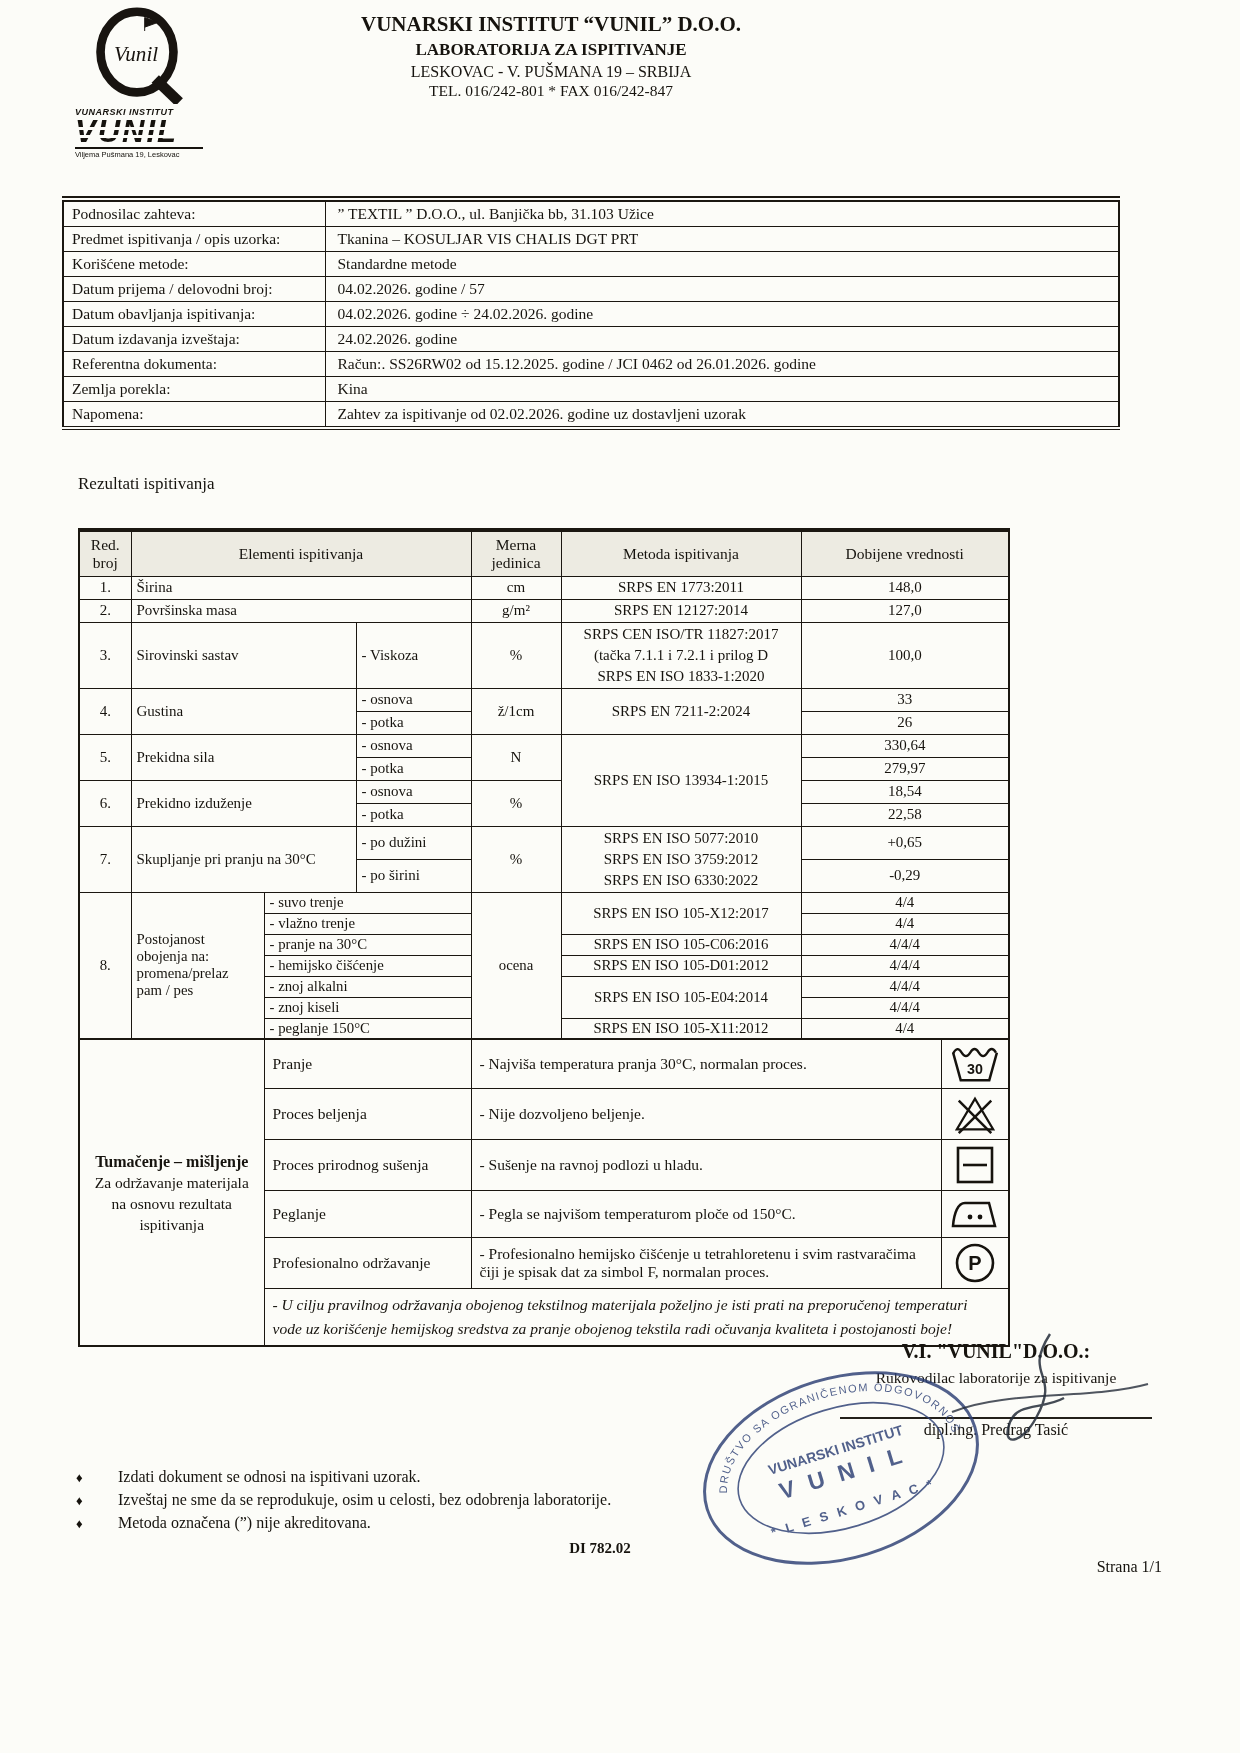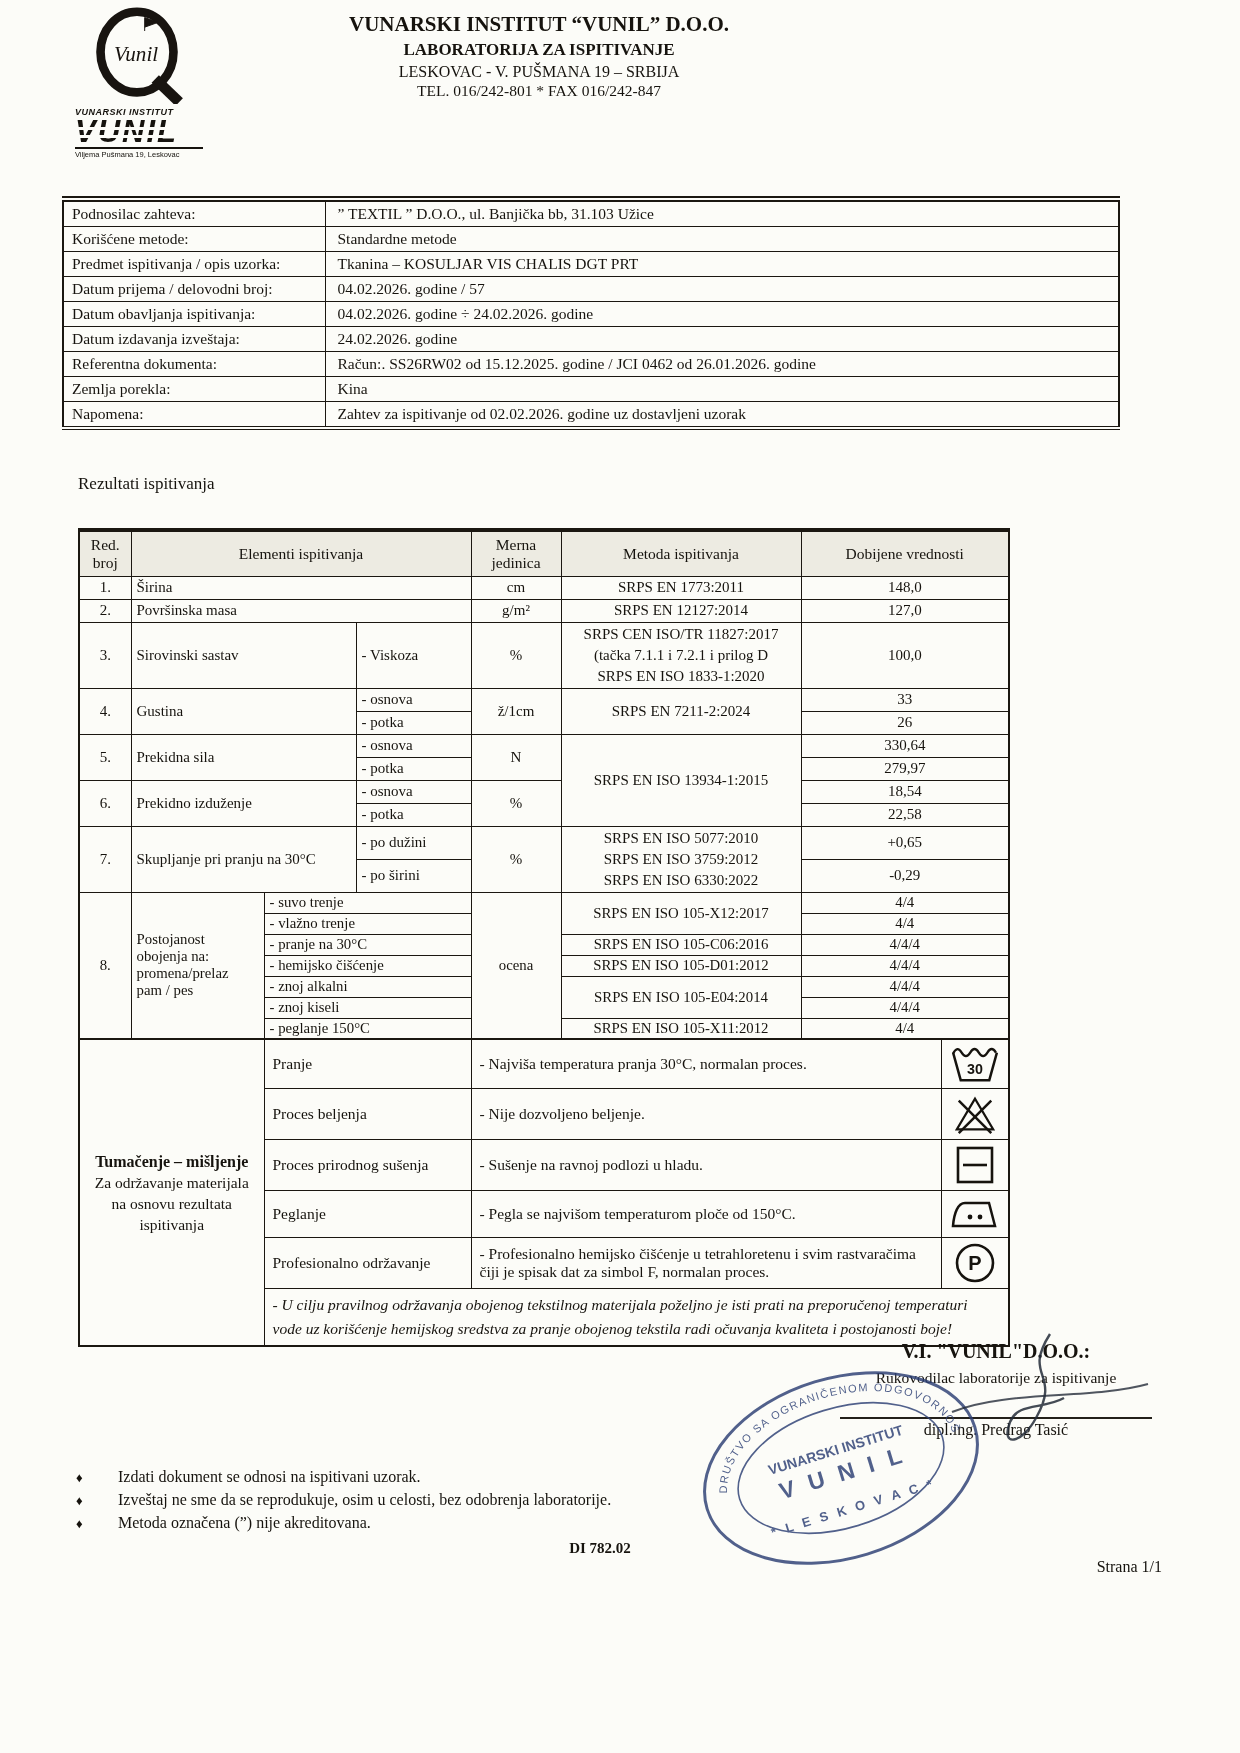--- a/index.html
+++ b/index.html
@@ -16,21 +16,21 @@
   .logo { position:absolute; left:75px; top:6px; width:142px; }
   .logo-q { display:block; margin:0 0 0 14px; }
   .logo-caption { font-family:"Liberation Sans",sans-serif; font-style:italic; font-weight:bold;
                   font-size:9px; letter-spacing:.5px; margin-top:3px; }
   .wordmark { position:relative; display:inline-block; font-family:"Liberation Sans",sans-serif;
               font-style:italic; font-weight:bold; font-size:31px; line-height:30px; letter-spacing:2px; }
   .stripe { position:absolute; left:-2px; right:-2px; height:2.5px; background:#fcfcf8; }
   .s1 { top:10px; } .s2 { top:18px; }
   .logo-sub { font-family:"Liberation Sans",sans-serif; font-size:7.5px; border-top:2.5px solid #16130e;
               padding-top:1px; width:128px; }
-  .center { position:absolute; left:264px; top:12px; width:550px; text-align:center; }
+  .center { position:absolute; left:276px; top:12px; width:550px; text-align:center; }
   .institute { font-size:21px; font-weight:bold; }
   .lab { font-size:17px; font-weight:bold; margin-top:3px; }
   .addr { font-size:16px; margin-top:3px; }
   .tel { font-size:15.5px; margin-top:1px; }
   .report { margin-top:24px; font-size:21px; font-weight:bold; font-style:italic; }
   .report .no { display:inline-block; border-bottom:2.5px solid #16130e; padding:0 20px 1px; margin-left:8px; }
   .badge { position:absolute; right:122px; top:4px; width:142px; text-align:center;
            font-family:"Liberation Sans",sans-serif; }
   .badge-top { border:2px solid #23201a; border-radius:10px; padding:8px 4px 6px; background:#fdfdfb; }
   .atc { font-weight:bold; font-size:13px; margin-top:2px; letter-spacing:1px; }
@@ -114,26 +114,26 @@
 
   </div>
 
   <table class="info">
     <tbody>
       <tr>
           <td class="lbl">Podnosilac zahteva:</td>
           <td class="val">” TEXTIL ” D.O.O., ul. Banjička bb, 31.103 Užice</td>
         </tr>
       <tr>
+          <td class="lbl">Predmet ispitivanja / opis uzorka:</td>
+          <td class="val">Tkanina – KOSULJAR VIS CHALIS DGT PRT</td>
+        </tr>
+      <tr>
           <td class="lbl">Korišćene metode:</td>
           <td class="val">Standardne metode</td>
-        </tr>
-      <tr>
-          <td class="lbl">Predmet ispitivanja / opis uzorka:</td>
-          <td class="val">Tkanina – KOSULJAR VIS CHALIS DGT PRT</td>
         </tr>
       <tr>
           <td class="lbl">Datum prijema / delovodni broj:</td>
           <td class="val">04.02.2026. godine    /    57</td>
         </tr>
       <tr>
           <td class="lbl">Datum obavljanja ispitivanja:</td>
           <td class="val">04.02.2026. godine ÷ 24.02.2026. godine</td>
         </tr>
       <tr>

